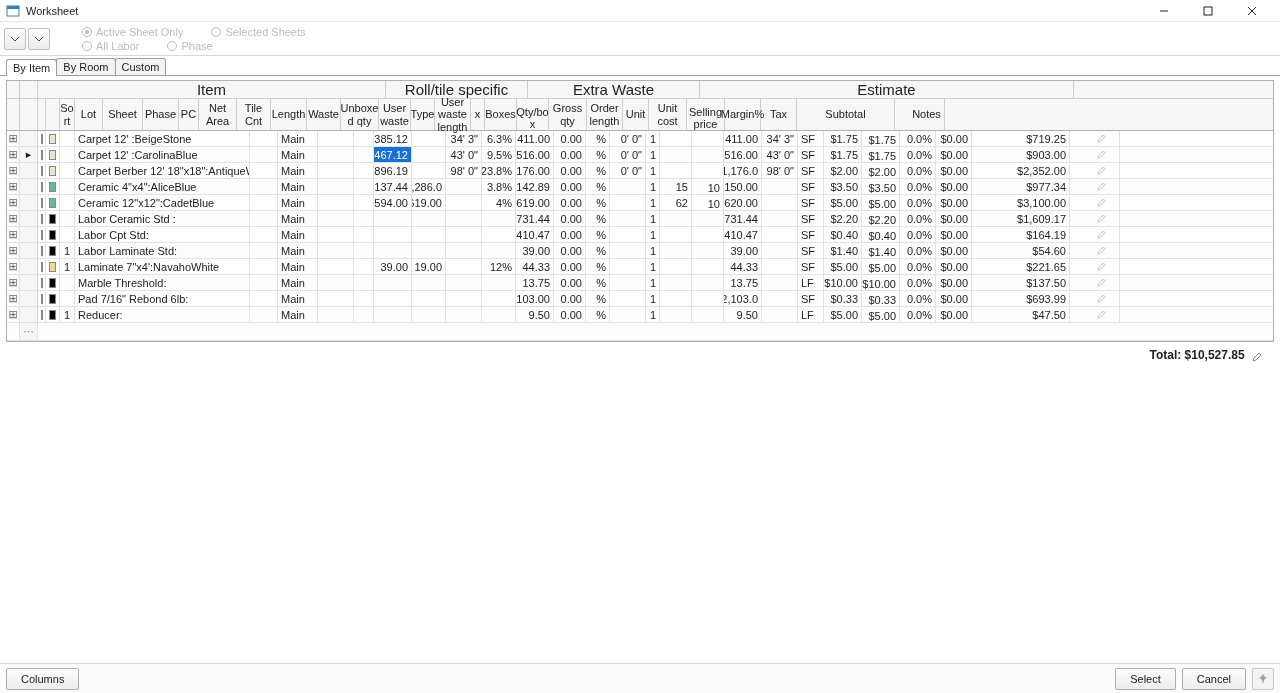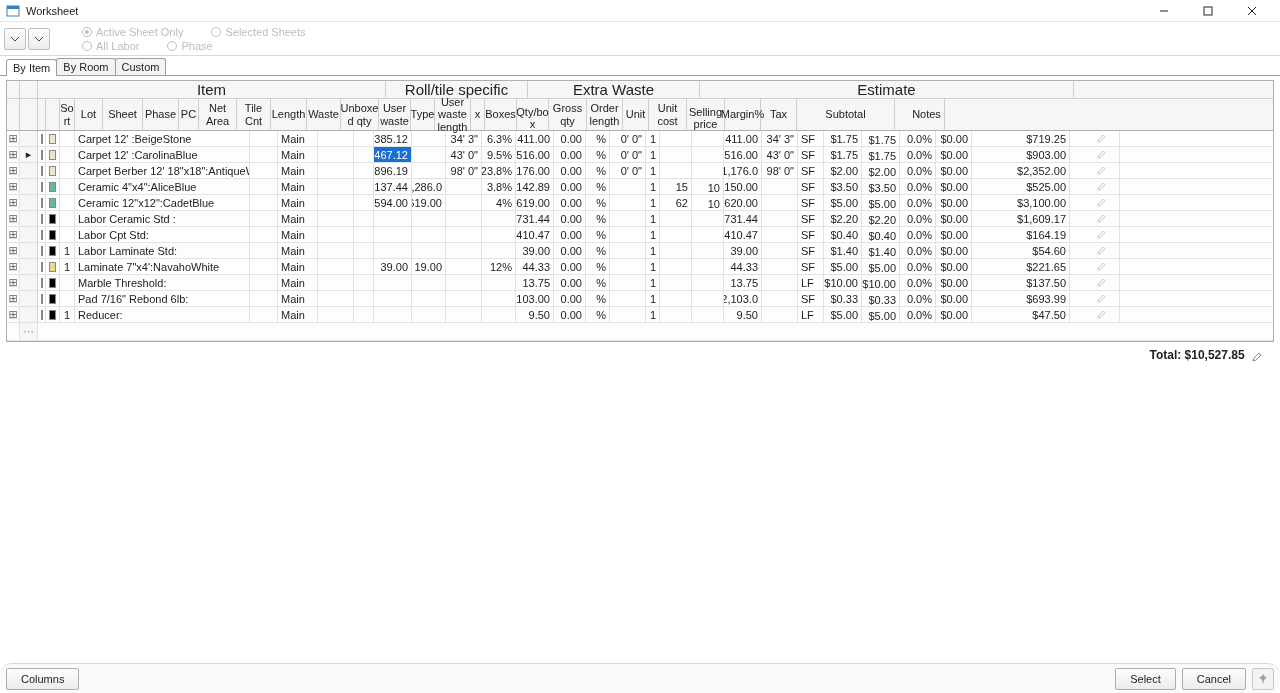--- a/index.html
+++ b/index.html
@@ -46,21 +46,21 @@
 
 .expander { width: 12px; display:flex; align-items:center; justify-content:center; color:#666; cursor:default; }
 .rowind { width: 18px; background:#f6f6f6; border-right:1px solid #cfcfcf; display:flex; align-items:center; justify-content:center; }
 
 .selected-cell { background: #1a6fd4; color: #fff; }
 
 .total-row { text-align: right; padding: 6px 18px 0 0; font-size: 12px; }
 .edit-ico { display:inline-block; width:10px; height:10px; margin-left:4px; vertical-align:middle; }
 
 
-.footer { position: absolute; left: 0; right: 0; bottom: 0; height: 30px; border-top: 1px solid #d8d8d8; display: flex; align-items: center; padding: 0 6px; background:#fafafa;border-radius:12px; }
+.footer { position: absolute; left: 0; right: 0; bottom: 0; height: 30px; border-top: 1px solid #d8d8d8; display: flex; align-items: center; padding: 0 6px; background:#fafafa; }
 .footer .btn { height: 22px; padding: 0 14px; border: 1px solid #adadad; background: linear-gradient(#fdfdfd,#ececec); display: flex; align-items: center; border-radius: 2px; cursor: default; }
 .footer .spacer { flex: 1; }
 .footer .pin { width:22px; height:22px; margin-left:6px; display:flex; align-items:center; justify-content:center; border:1px solid #c7c7c7; background:#f3f3f3; border-radius:2px; }
 
 
 .w-exp { width: 13px; } .w-ind { width: 18px; }
 .w-c1 { width: 8px; } .w-c2 { width: 14px; }
 .w-sort { width: 15px; } .w-style { width: 175px; }
 .w-lot { width: 28px; } .w-sheet { width: 40px; }
 .w-phase { width: 36px; } .w-pc { width: 20px; }
@@ -367,21 +367,21 @@
         <div class="body-cell w-x r">1</div>
         <div class="body-cell w-box r">15</div>
         <div class="body-cell w-qbx r">10</div>
         <div class="body-cell w-grs r">150.00</div>
         <div class="body-cell w-ol r"></div>
         <div class="body-cell w-unit">SF</div>
         <div class="body-cell w-uc r">$3.50</div>
         <div class="body-cell w-sp r">$3.50</div>
         <div class="body-cell w-mg r">0.0%</div>
         <div class="body-cell w-tax r">$0.00</div>
-        <div class="body-cell w-sub r">$525.00</div>
+        <div class="body-cell w-sub r">$977.34</div>
         <div class="body-cell w-notes c">
           <svg width="9" height="9" viewBox="0 0 10 10">
             <path d="M1 9l1-3 5-5 2 2-5 5-3 1z" fill="none" stroke="#bbb"></path>
           </svg>
         </div>
       </div>
       <div class="body-row">
         <div class="body-cell w-exp expander">⊞</div>
         <div class="body-cell w-ind rowind"></div>
         <div class="body-cell w-c1">

